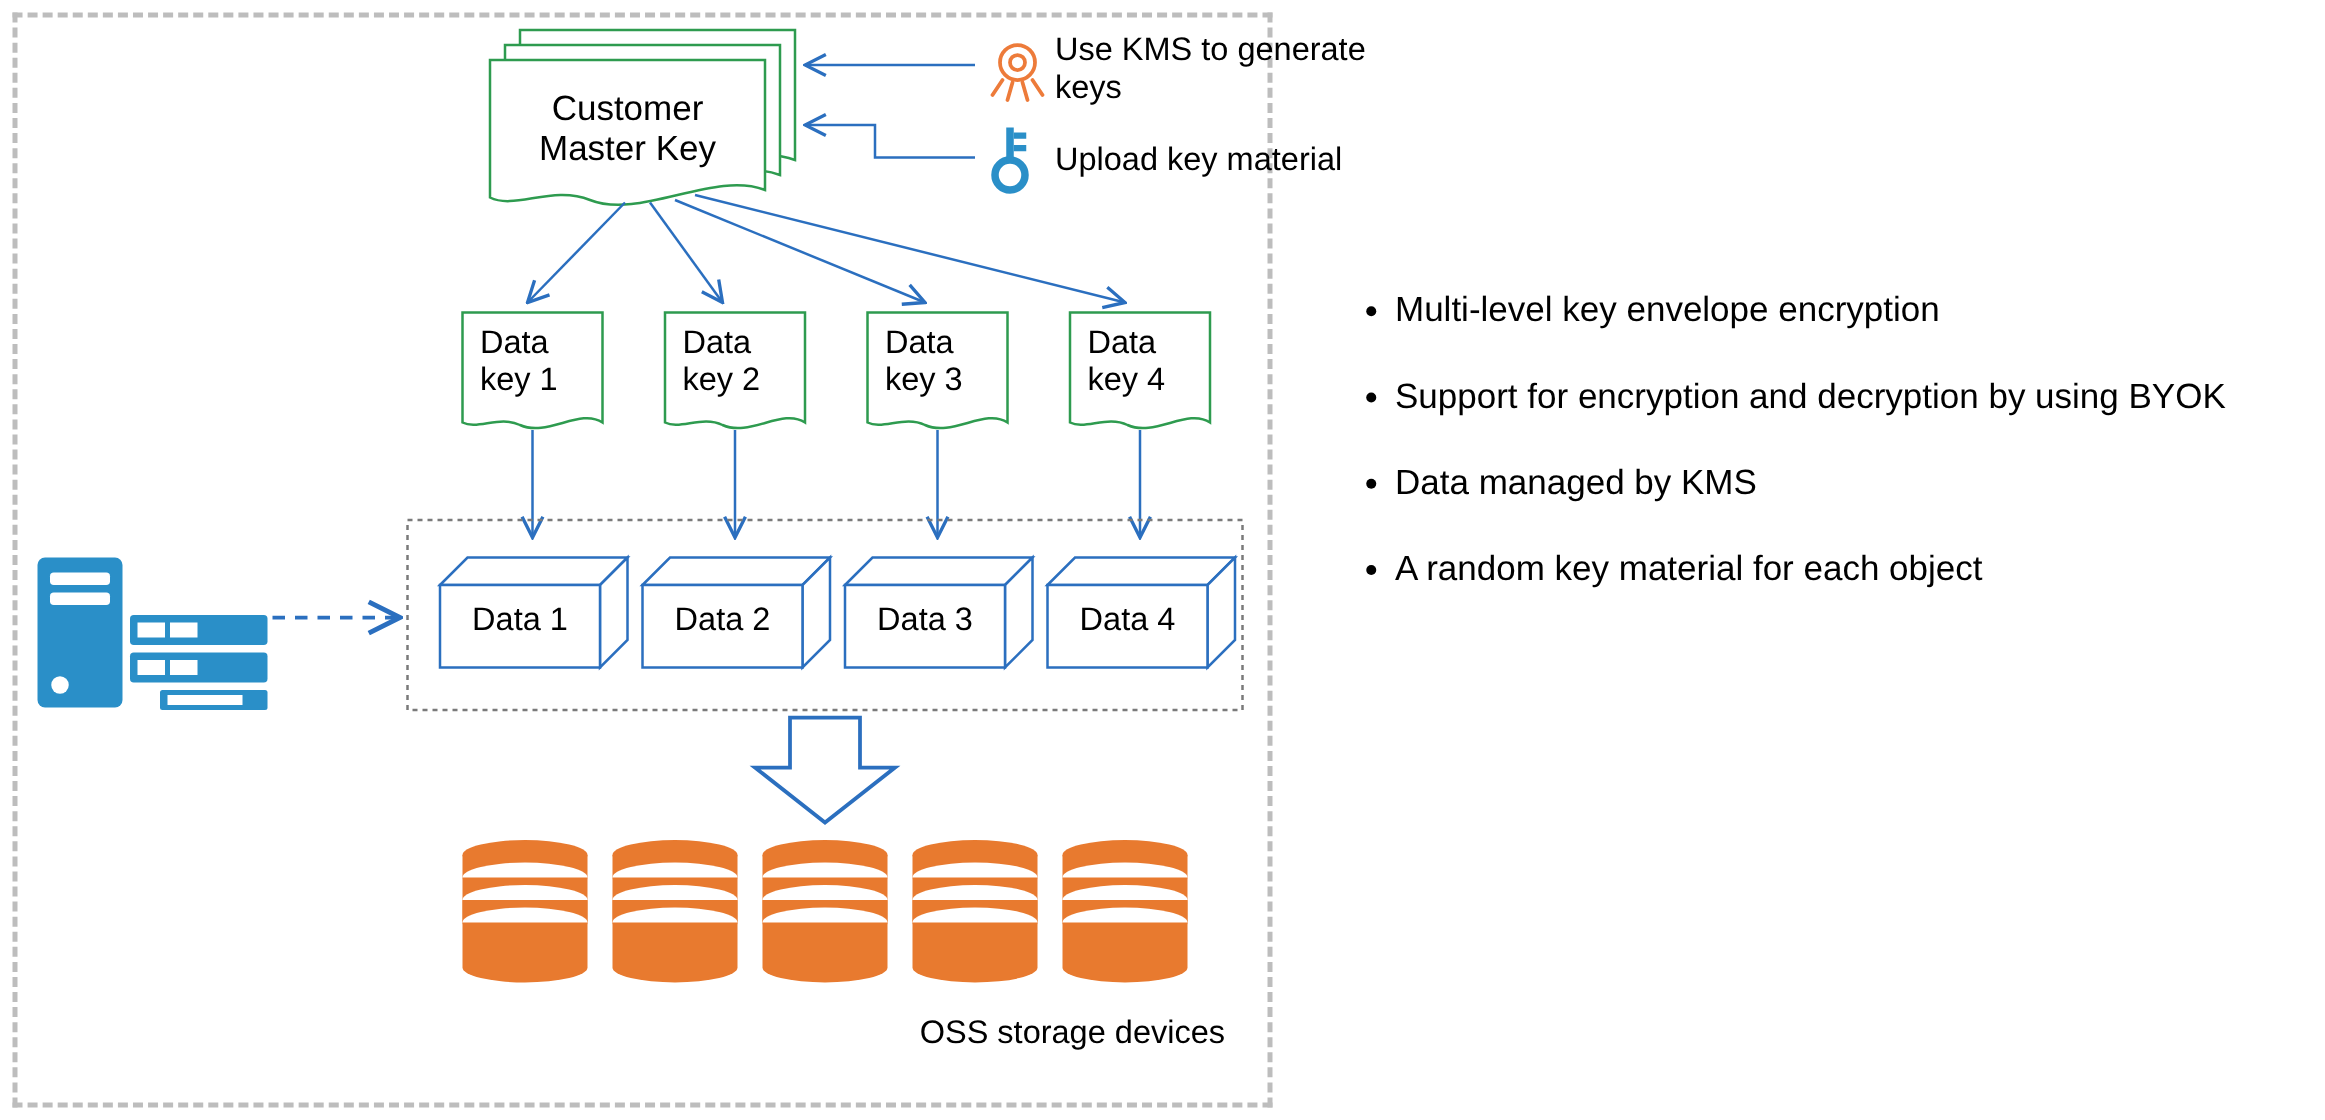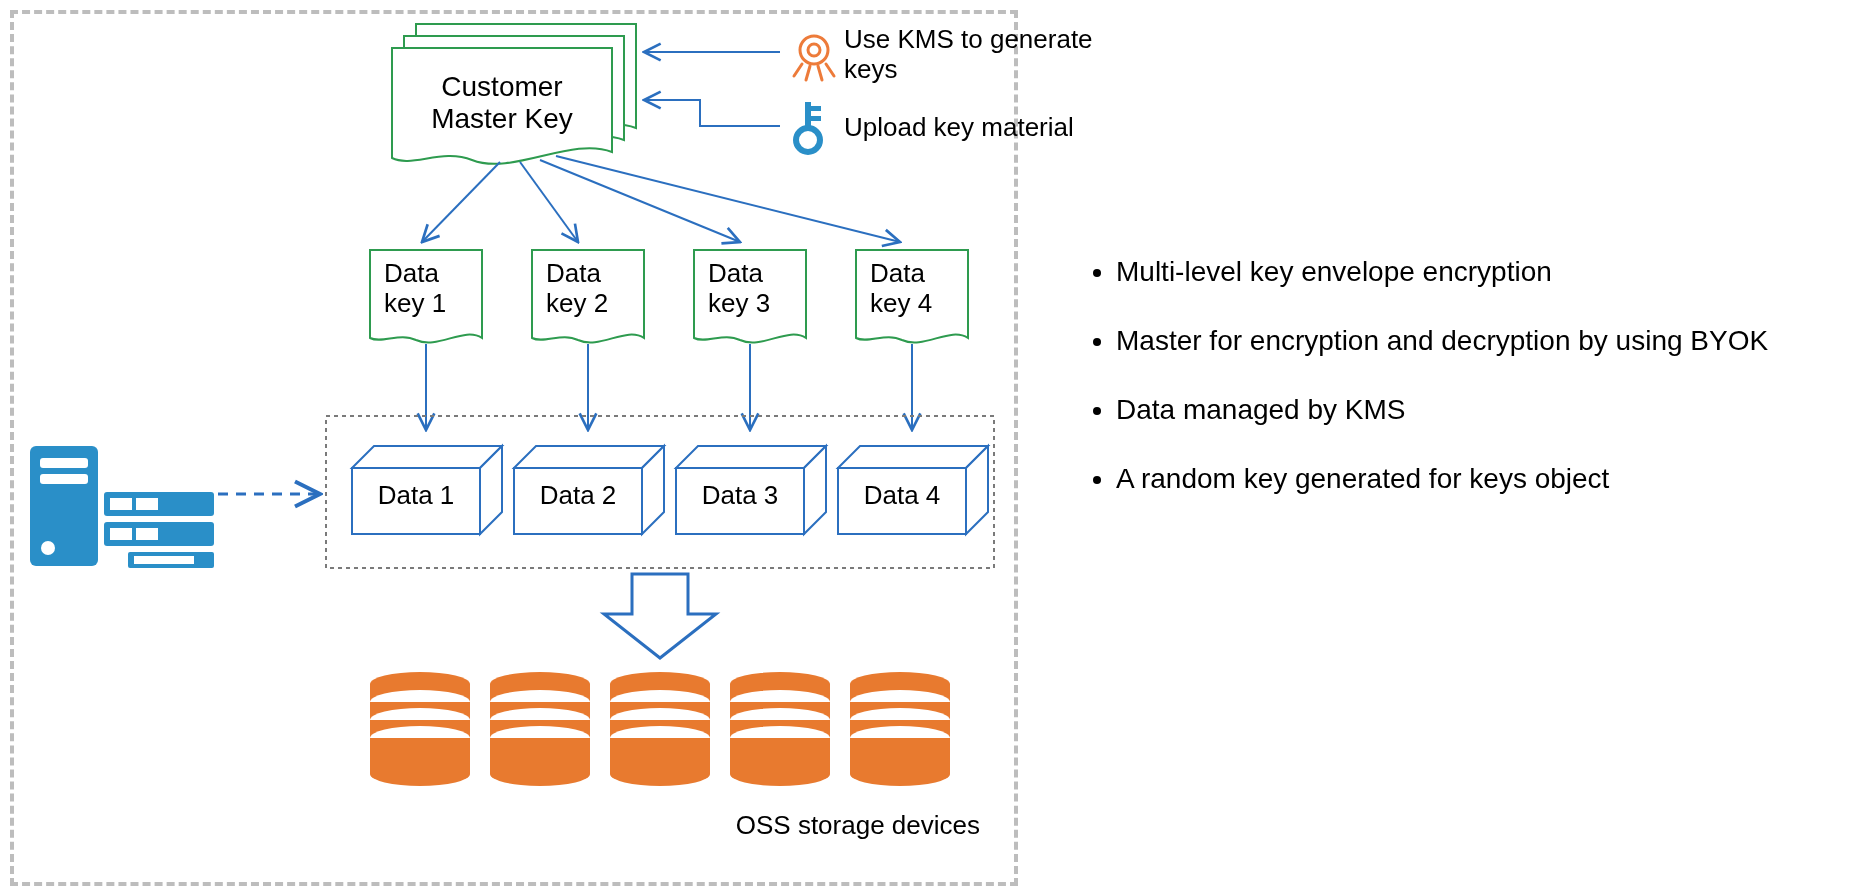--- a/index.html
+++ b/index.html
@@ -33,21 +33,20 @@
   }
   .notes ul {
     list-style: disc;
     padding-left: 36px;
     margin: 0;
   }
   .notes li {
     font-size: 28px;
     line-height: 1.25;
     margin-bottom: 34px;
-    margin-top: 24px;
   }
   svg { position: absolute; left: 0; top: 0; }
   .doc-label {
     font-size: 28px;
     fill: #000;
   }
   .data-label {
     font-size: 26px;
     fill: #000;
   }
@@ -214,18 +213,18 @@
       <rect x="98" y="106" width="86" height="16" rx="2" fill="#2a8fc8"></rect>
       <rect x="104" y="110" width="60" height="8" fill="#fff"></rect>
     </g>
 
     <line x1="218" y1="494" x2="320" y2="494" stroke="#2b6fbf" stroke-width="3" stroke-dasharray="10 8" marker-end="url(#ah-blue)"></line>
   </svg>
 
   <div class="notes">
     <ul>
       <li>Multi-level key envelope encryption</li>
-      <li>Master for encryption and decryption by using BYOK</li>
+      <li>Support for encryption and decryption by using BYOK</li>
       <li>Data managed by KMS</li>
-      <li>A random key generated for keys object</li>
+      <li>A random key material for each object</li>
     </ul>
   </div>
 </div>
 
 </body></html>

